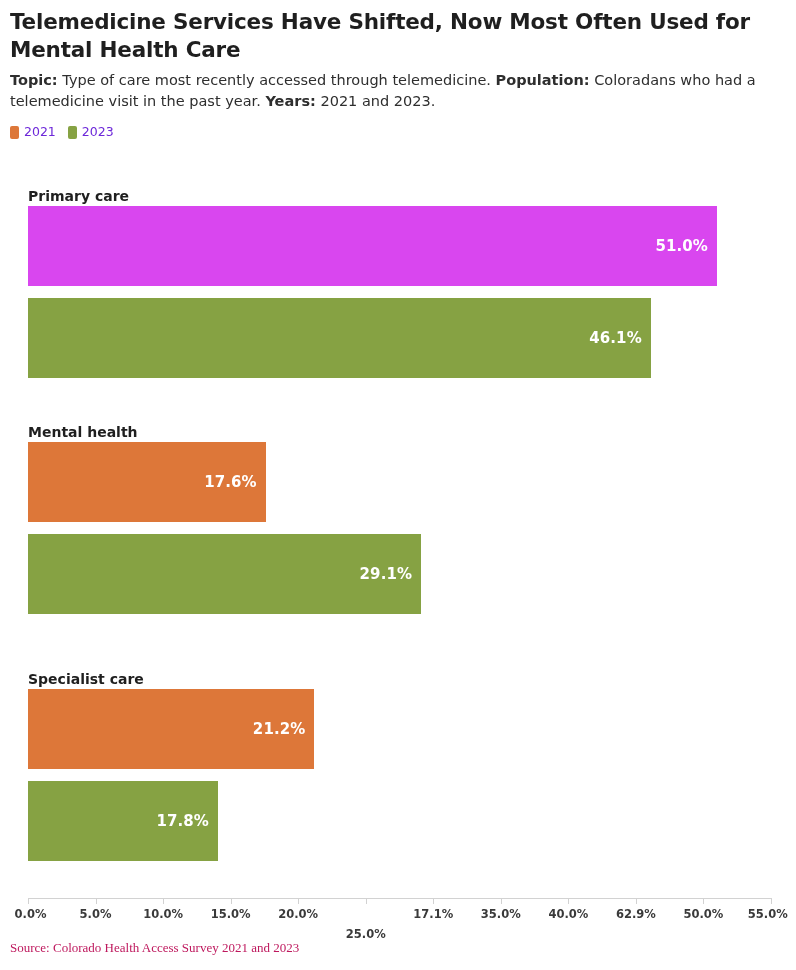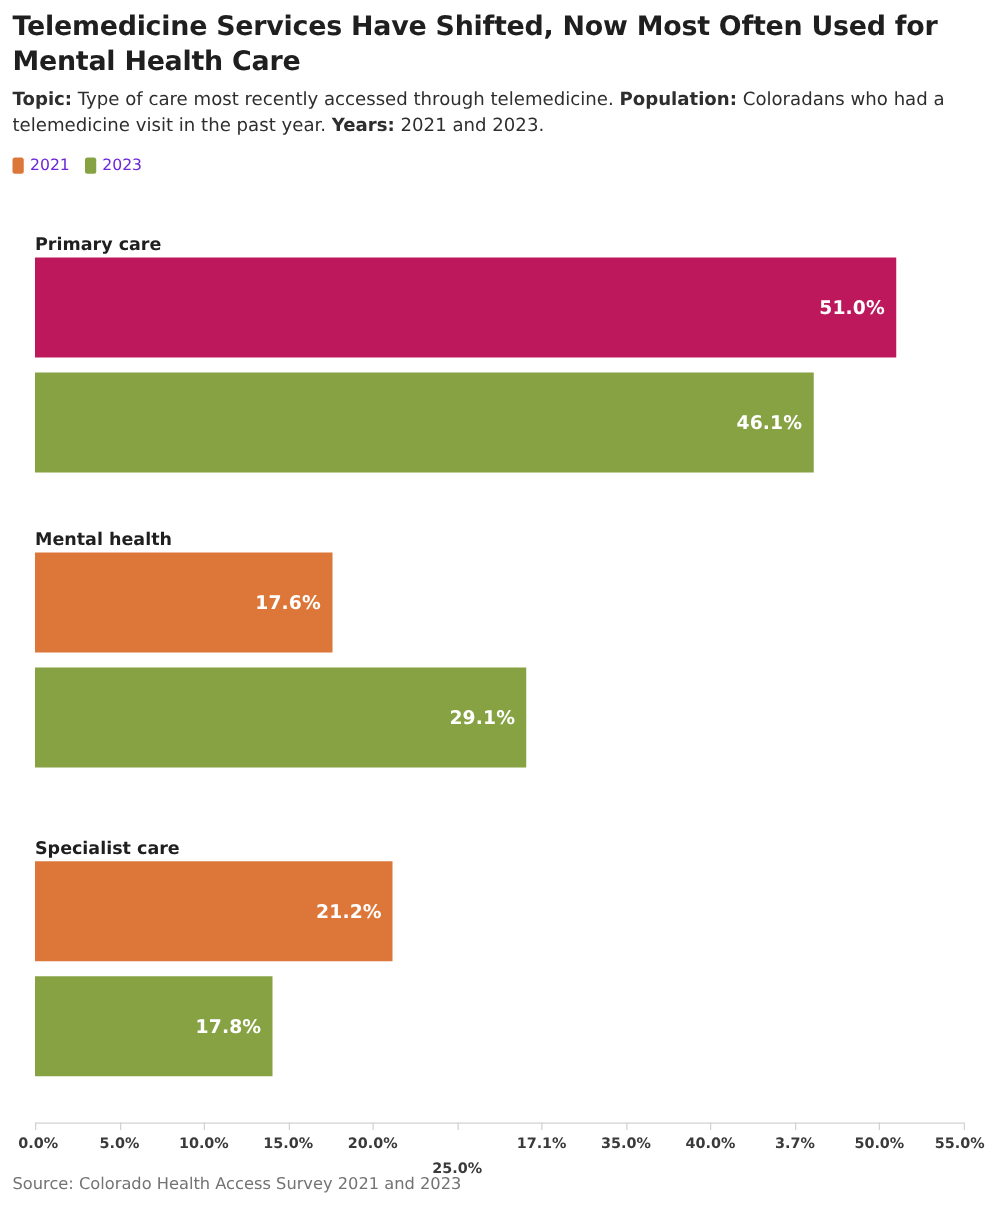--- a/index.html
+++ b/index.html
@@ -155,21 +155,22 @@
     transform: translateX(-50%);
     white-space: nowrap;
   }
 
   
   .source {
     position: absolute;
     left: 10px;
     top: 940px;
     font-size: 13px;
-    color: #737373;
+    color: #be185d;
+    font-family: Liberation Serif, serif;
   }
 </style>
 </head>
 <body>
 
 <div class="page">
 
   <div class="chart-title">Telemedicine Services Have Shifted, Now Most Often Used for Mental Health Care</div>
 
   <div class="chart-subtitle"><b>Topic:</b><span> Type of care most recently accessed through telemedicine. </span><b>Population:</b><span> Coloradans who had a telemedicine visit in the past year. </span><b>Years:</b><span> 2021 and 2023.</span></div>
@@ -182,21 +183,21 @@
       <div class="legend-item">
         <span class="legend-swatch" style="background: rgb(134, 162, 67);"></span>
         <span class="legend-label">2023</span>
       </div>
     </div>
 
   <div class="plot">
       <div class="group" style="top: 20px; height: 190px; padding-left: 37px;">
         <div class="group-label">Primary care</div>
         <div class="bar-row" style="top: 18px; width: 743px;">
-          <div class="bar" style="width: 688.964px; background: #be185d; text-align: center;">
+          <div class="bar" style="width: 688.964px; background: #d946ef; text-align: center;">
             <span class="bar-value">51.0%</span>
           </div>
         </div>
         <div class="bar-row" style="top: 110px; width: 743px;">
           <div class="bar" style="width: 622.769px; background: rgb(134, 162, 67);">
             <span class="bar-value">46.1%</span>
           </div>
         </div>
       </div>
       <div class="group" style="top: 256px; height: 190px;">
@@ -241,21 +242,21 @@
       <div class="axis-tick-label" style="left: 298.182px;">20.0%</div>
       <div class="axis-tick" style="left: 365.727px;"></div>
       <div class="axis-tick-label" style="left: 365.727px; margin-top: 20px;">25.0%</div>
       <div class="axis-tick" style="left: 433.273px;"></div>
       <div class="axis-tick-label" style="left: 433.273px;">17.1%</div>
       <div class="axis-tick" style="left: 500.818px;"></div>
       <div class="axis-tick-label" style="left: 500.818px;">35.0%</div>
       <div class="axis-tick" style="left: 568.364px;"></div>
       <div class="axis-tick-label" style="left: 568.364px;">40.0%</div>
       <div class="axis-tick" style="left: 635.909px;"></div>
-      <div class="axis-tick-label" style="left: 635.909px;">3.7%</div>
+      <div class="axis-tick-label" style="left: 635.909px;">62.9%</div>
       <div class="axis-tick" style="left: 703.455px;"></div>
       <div class="axis-tick-label" style="left: 703.455px;">50.0%</div>
       <div class="axis-tick" style="left: 771px;"></div>
       <div class="axis-tick-label" style="left: 771px; transform: translateX(-58%);">55.0%</div>
     </div>
 
   <div class="source">Source: Colorado Health Access Survey 2021 and 2023</div>
 
 </div>
 

